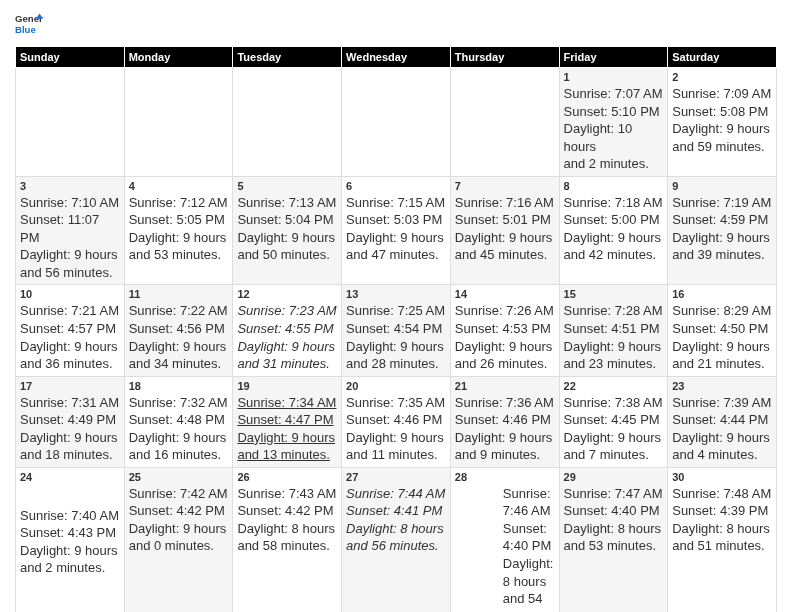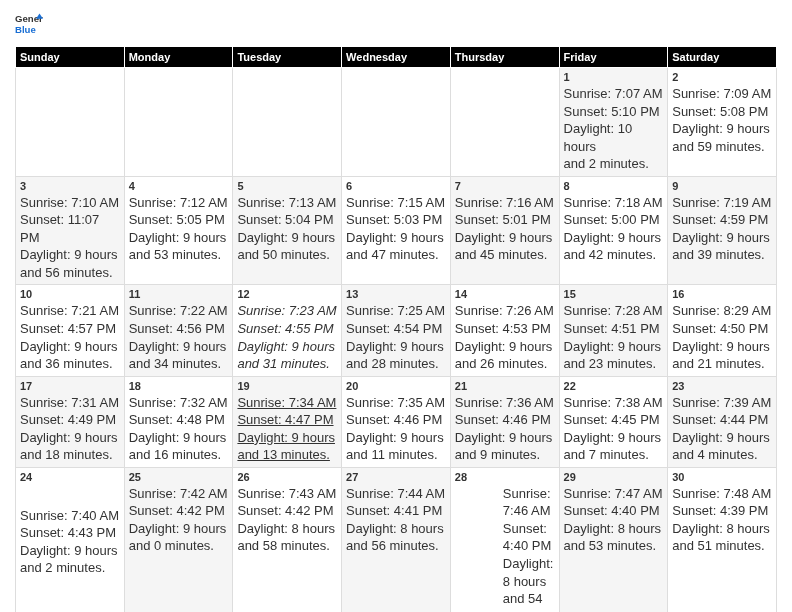--- a/index.html
+++ b/index.html
@@ -305,21 +305,21 @@
           </td>
           <td class="cal-cell">
             <span class="day-num">26</span>
             <div class="cell-text" style="white-space: pre-line;">Sunrise: 7:43 AM
 Sunset: 4:42 PM
 Daylight: 8 hours
 and 58 minutes.</div>
           </td>
           <td class="cal-cell shaded">
             <span class="day-num">27</span>
-            <div class="cell-text" style="white-space: pre-line;">Sunrise: 7:44 AM
+            <div class="cell-text" style="white-space: pre-line; font-style: italic;">Sunrise: 7:44 AM
 Sunset: 4:41 PM
 Daylight: 8 hours
 and 56 minutes.</div>
           </td>
           <td class="cal-cell">
             <span class="day-num">28</span>
             <div class="cell-text" style="white-space: pre-line; margin-left: 48px;">Sunrise: 7:46 AM
 Sunset: 4:40 PM
 Daylight: 8 hours
 and 54 minutes.</div>

